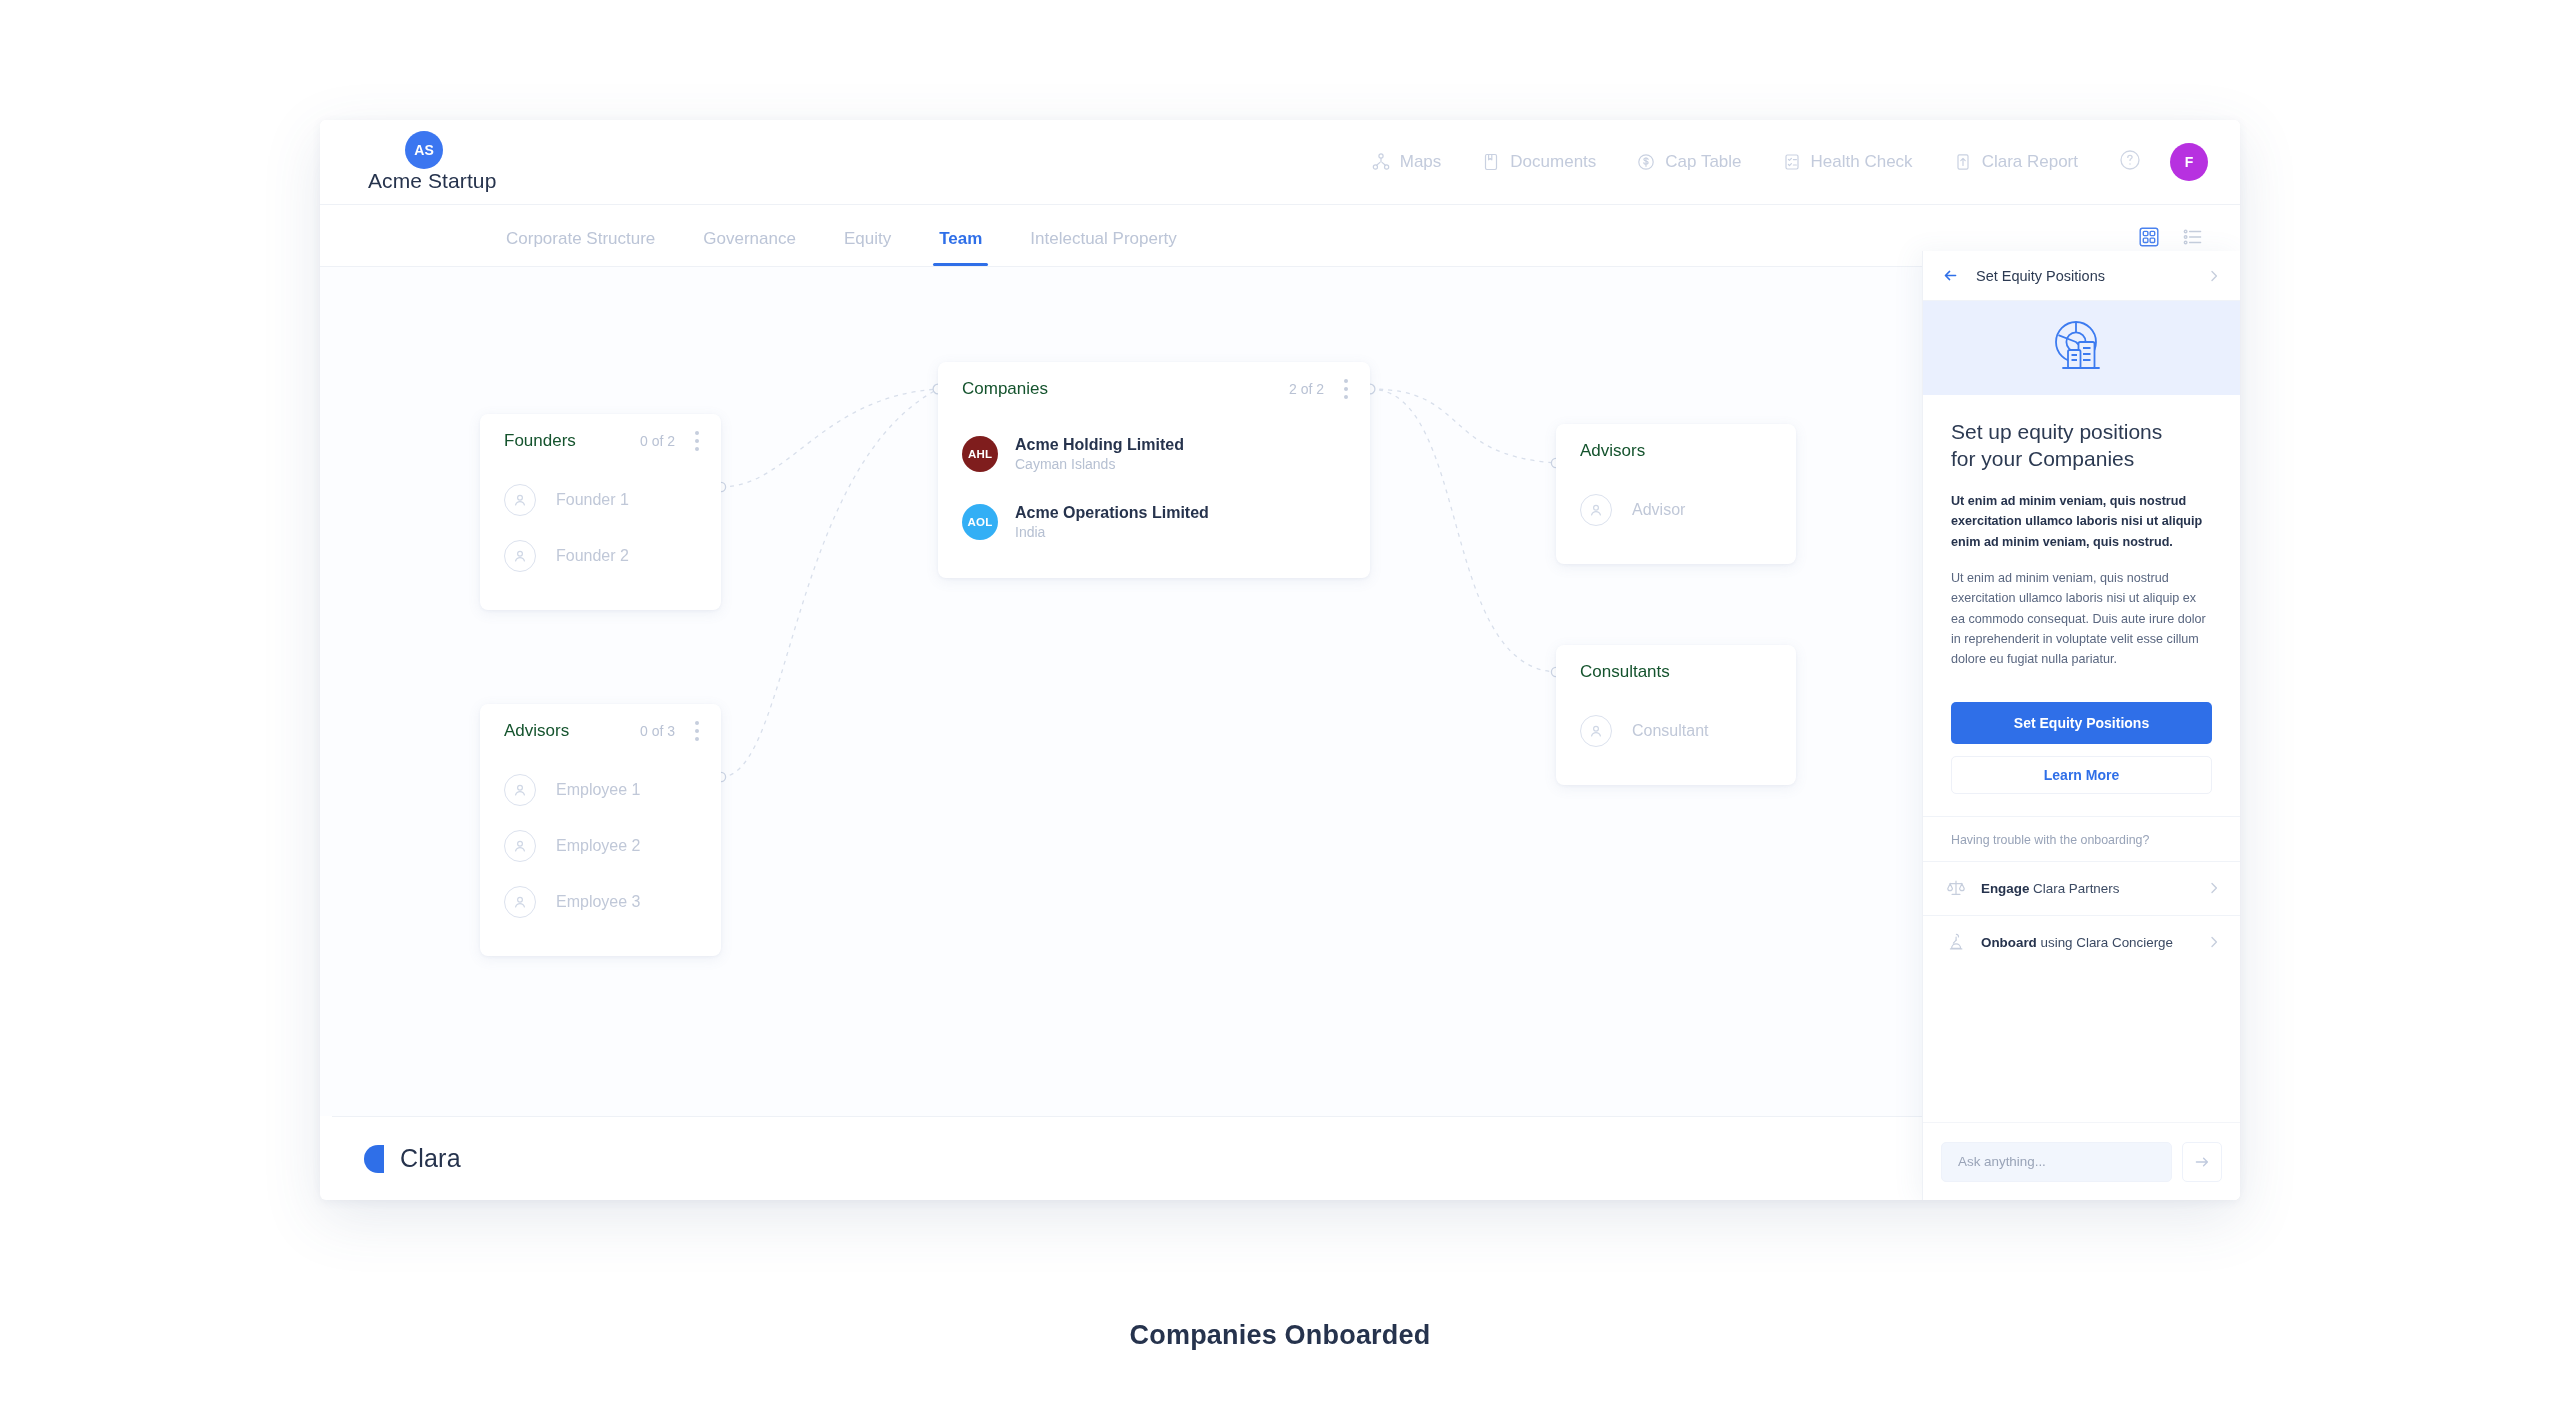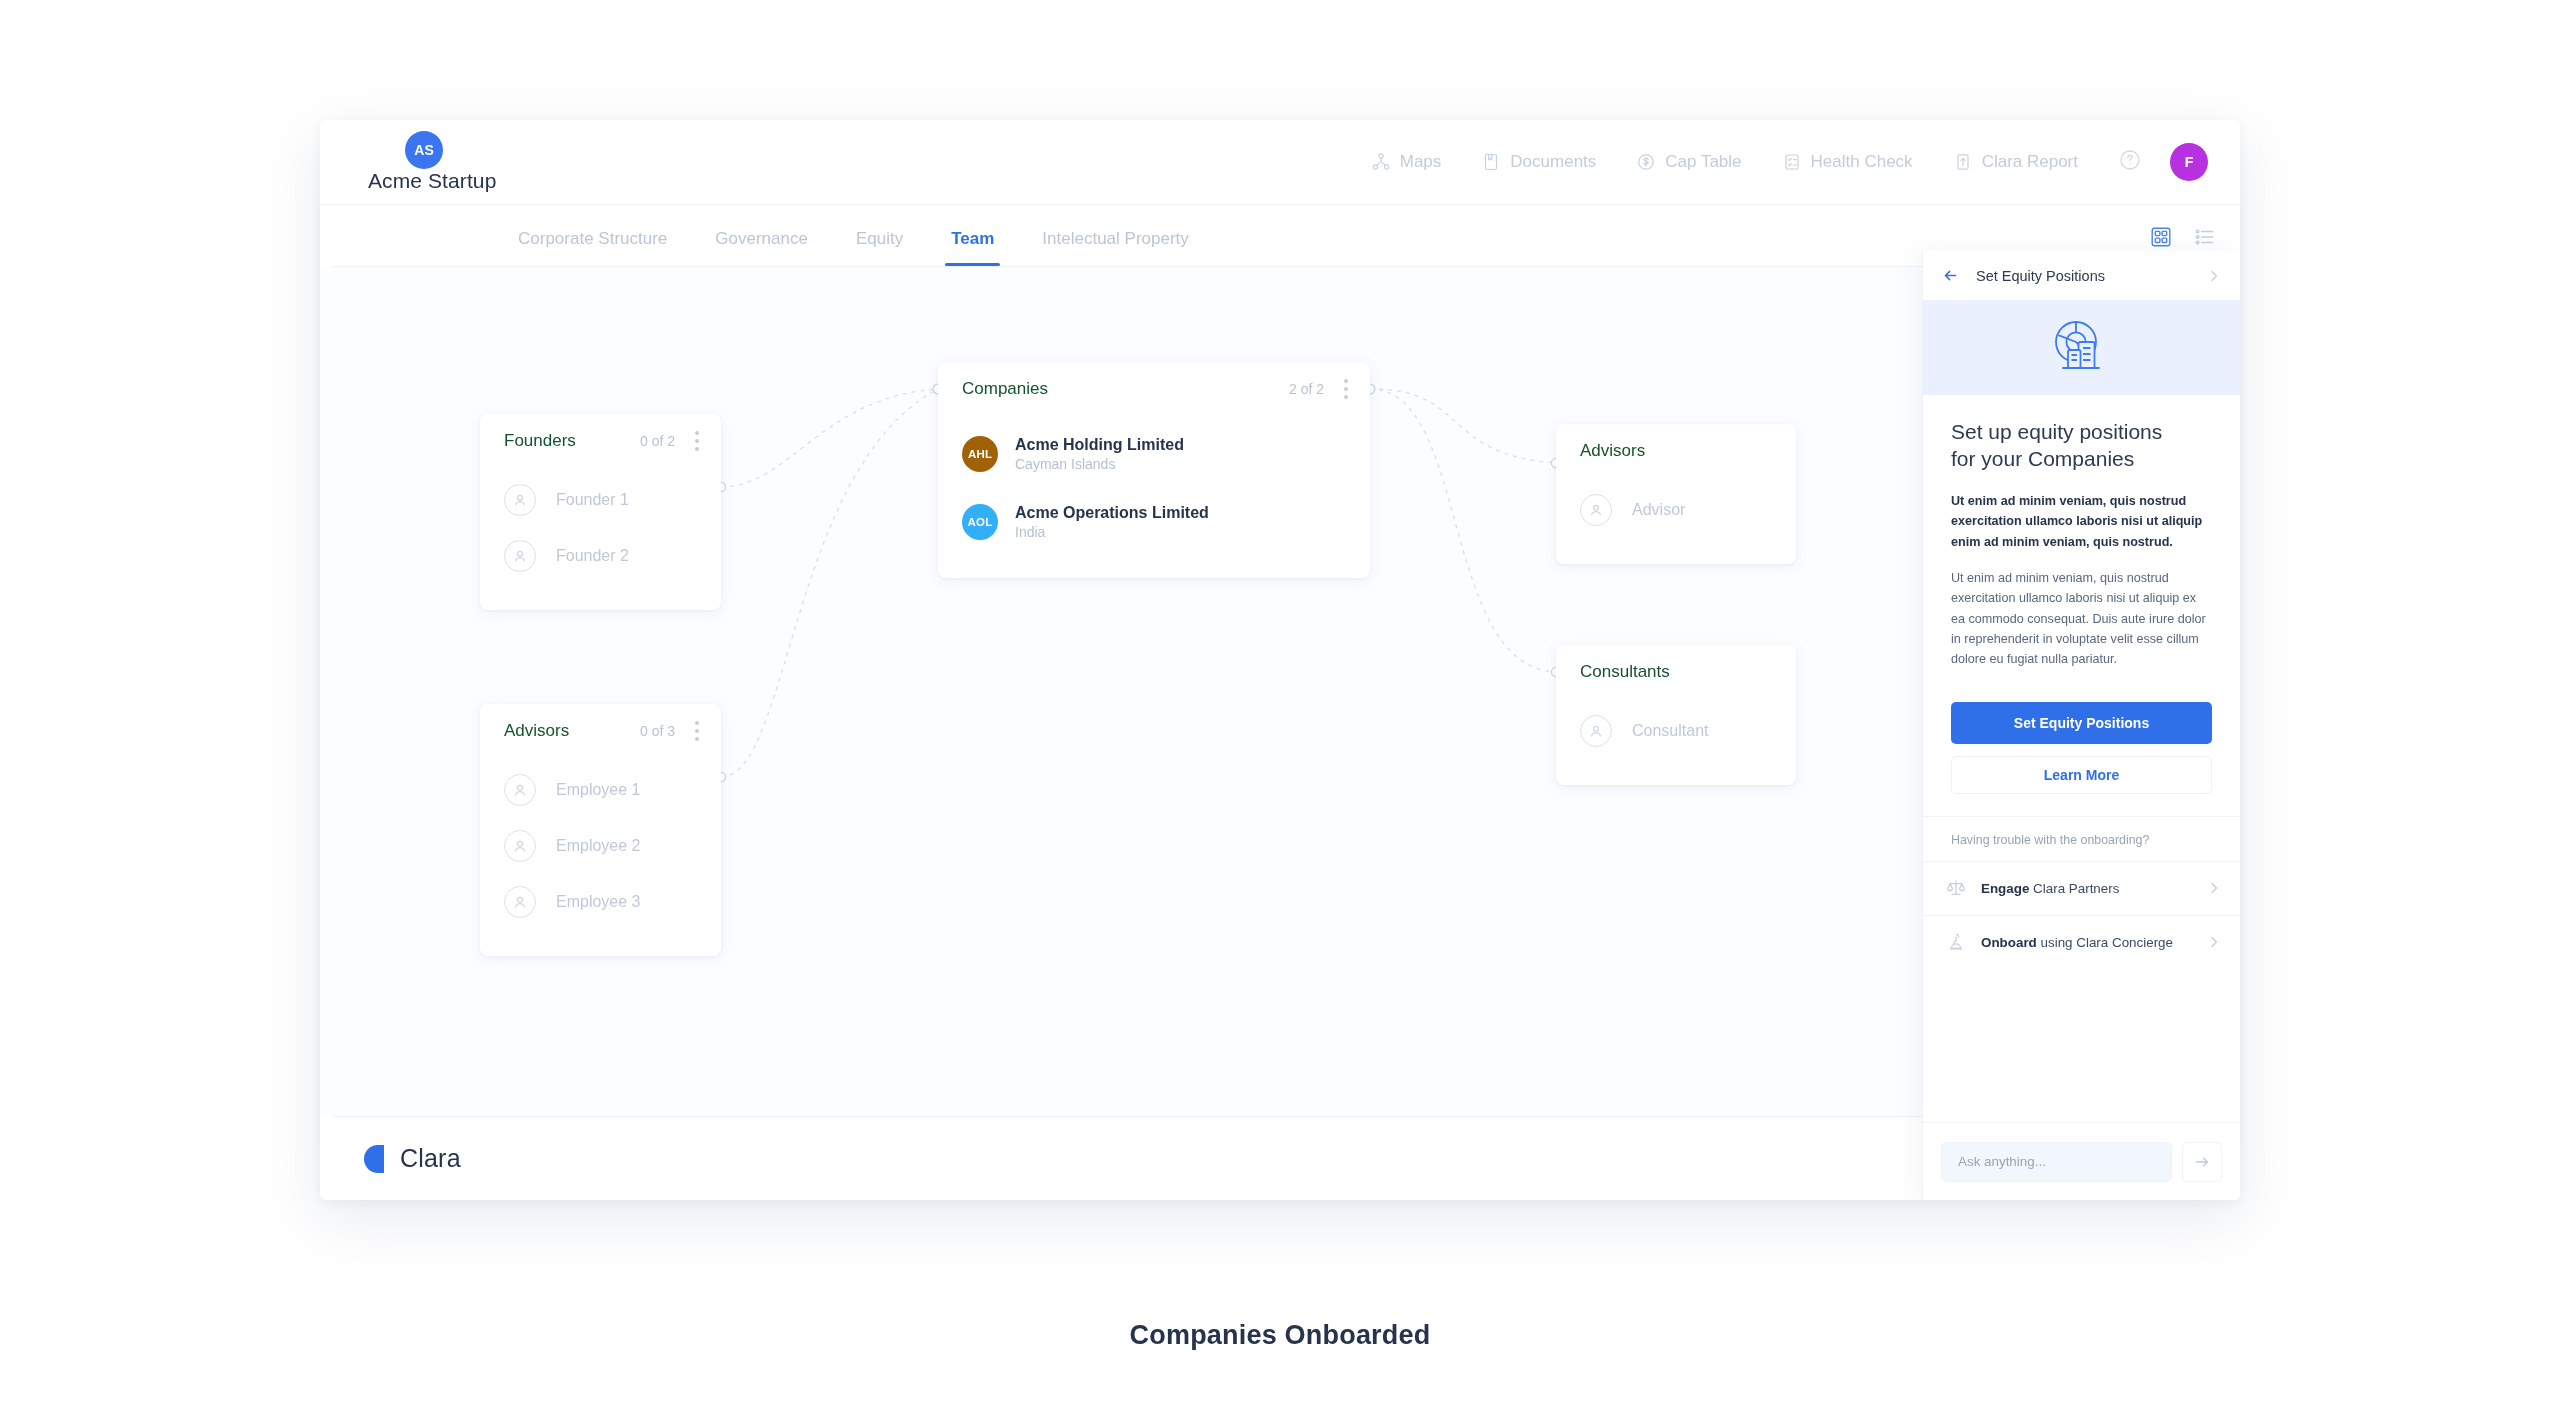--- a/index.html
+++ b/index.html
@@ -47,21 +47,21 @@
   .help-icon { margin-right: 28px; cursor:pointer; }
   .user-avatar {
     width: 38px; height:38px; border-radius:50%;
     background:#b731e0; color:#fff; font-size:14px; font-weight:600;
     display:flex; align-items:center; justify-content:center;
     margin-right: 32px; cursor:pointer;
   }
 
   
   .subnav {
-    position:absolute; left:12px; top:85px; width:100%; height:62px;
+    position:absolute; left:0; top:85px; width:100%; height:62px;
     border-bottom:1px solid #eef1f6; background:#fff;
     display:flex; align-items:flex-end;
   }
   .subnav-tabs { display:flex; align-items:flex-end; margin-left: 186px; height:100%; }
   .tab {
     position:relative; font-size:17px; color:#bcc5d7; padding: 0 0 17px 0;
     margin-right: 48px; cursor:pointer; white-space:nowrap;
   }
   .tab.active { color:#2f6fe8; font-weight:600; }
   .tab.active:after {
@@ -406,21 +406,21 @@
           <span class="card-title">Companies</span>
           <span class="card-count">2 of 2</span>
           <span class="kebab">
               <i></i>
               <i></i>
               <i></i>
             </span>
         </div>
         <div class="card-body" style="padding-bottom:22px;">
           <div class="co-row">
-            <span class="co-avatar" style="background:#a16207;">AHL</span>
+            <span class="co-avatar" style="background:#7f1d1d;">AHL</span>
             <span class="co-text">
               <span class="co-name" style="display:block;">Acme Holding Limited</span>
               <span class="co-loc" style="display:block;">Cayman Islands</span>
             </span>
           </div>
           <div class="co-row">
             <span class="co-avatar" style="background:#33aff5;">AOL</span>
             <span class="co-text">
               <span class="co-name" style="display:block;">Acme Operations Limited</span>
               <span class="co-loc" style="display:block;">India</span>

